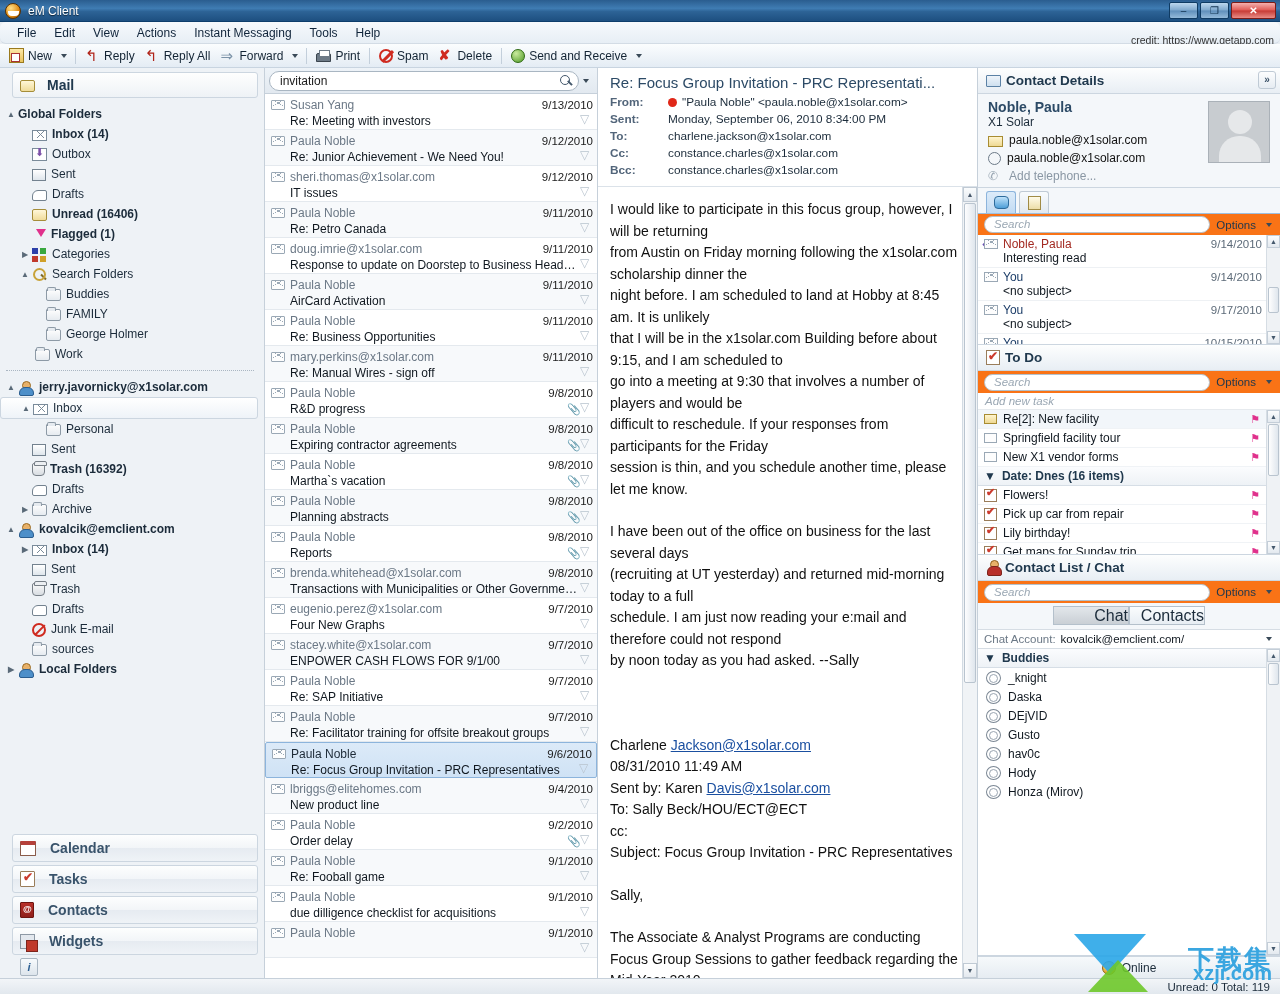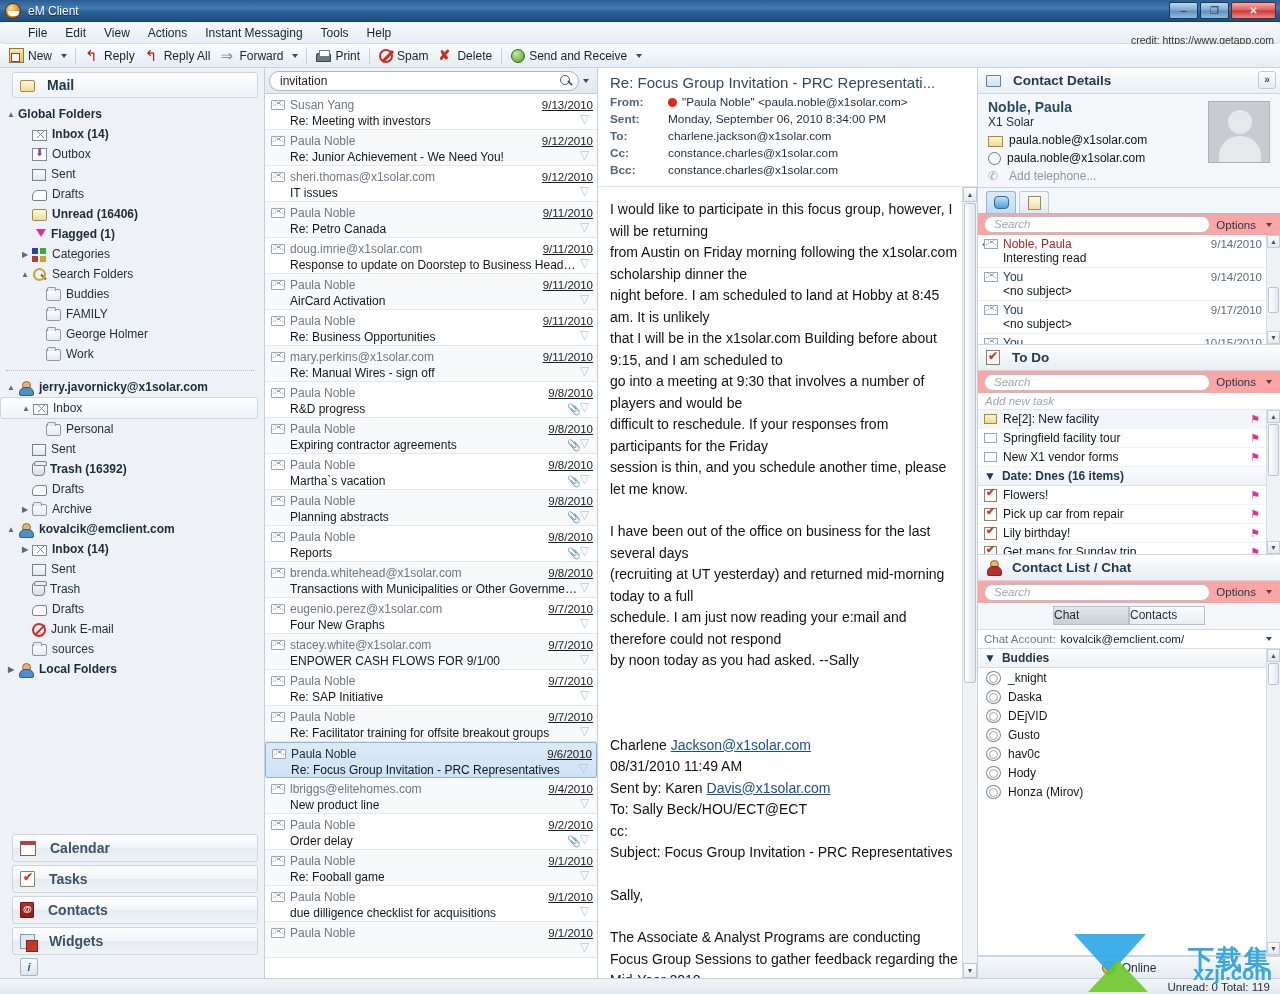--- a/index.html
+++ b/index.html
@@ -39,21 +39,21 @@
     color:#10314f; font-size:10px;
   }
   .winbtn.close{
     width:45px;
     background:linear-gradient(to bottom,#f4b0ae,#df5a54 48%,#c73a34 52%,#e98c86);
     border-color:#7d1b16; color:#fff; font-weight:bold;
   }
   
   #menubar{
     height:22px; background:linear-gradient(to bottom,#f6f9fc,#e7eef5);
-    display:flex; align-items:center; padding-left:19px;
+    display:flex; align-items:center; padding-left:8px;
     border-bottom:1px solid #d3dce5;
     border-radius:6px;
   }
   #menubar .mi{ padding:3px 9px; font-size:12px; color:#10243a; cursor:default; }
   #credit{
     position:absolute; right:6px; top:34px; font-size:10.5px; color:#333;
   }
   
   #toolbar{
     height:24px; background:linear-gradient(to bottom,#fbfdfe,#e4ecf4);
@@ -170,21 +170,21 @@
   .mrow{ height:36px; border-bottom:1px solid #e4e9ee; padding:2px 4px 0 6px; position:relative; }
   .mrow:nth-child(even){ background:#f7f9fb; }
   .mrow.sel{ background:linear-gradient(#dceaf8,#cfe2f5); border:1px solid #8cb4dc; border-radius:2px; }
   .mrow .l1{ display:flex; align-items:center; height:17px; }
   .mrow .env{ width:14px;height:10px;flex:none;margin-right:5px;border:1px solid #9aa8b5;background:#fdfdfd;border-radius:1px;position:relative;}
   .mrow .env:after{content:"";position:absolute;left:0;top:-1px;width:12px;height:6px;
     background:linear-gradient(150deg,transparent 48%,#9aa8b5 48%,#9aa8b5 53%,transparent 53%),
                linear-gradient(30deg,transparent 48%,#9aa8b5 48%,#9aa8b5 53%,transparent 53%);}
   .mrow .from{ flex:1; color:#6b7886; font-size:12px; white-space:nowrap; overflow:hidden; text-overflow:ellipsis;}
   .mrow.sel .from{ color:#1d2a37; }
-  .mrow .date{ color:#1b1b1b; font-size:11.5px; flex:none; margin-left:7px;text-decoration:underline;}
+  .mrow .date{ color:#1b1b1b; font-size:11.5px; flex:none; margin-left:7px;}
   .mrow .l2{ display:flex; align-items:center; height:16px; padding-left:19px;}
   .mrow .subj{ flex:1; color:#101820; font-size:12px; white-space:nowrap; overflow:hidden; text-overflow:ellipsis;}
   .clip{ width:10px;height:12px;flex:none;margin-right:4px;color:#8a97a4;font-size:11px;line-height:12px;}
   .flagout{ width:12px;height:12px;flex:none;position:relative;}
   .flagout:after{content:"";position:absolute;left:1px;top:1px;width:0;height:0;
      border-left:5px solid transparent;border-right:5px solid transparent;border-top:8px solid transparent;
      filter:none;}
   .flagout:before{content:"▽";position:absolute;left:-1px;top:-3px;color:#b9c4cf;font-size:12px;}
   
   #reading{ flex:1; background:#fff; display:flex; flex-direction:column; border-right:1px solid #c6d0da;}
@@ -198,21 +198,21 @@
   #rbody p{ margin:0 0 0 0; }
   #rbody .gap{ height:21px; }
   #rbody a{ color:#1a4fa0; text-decoration:underline; }
   .vscroll{ position:absolute; right:0; top:0; width:15px; height:100%; background:#f0f3f6; border-left:1px solid #d3dbe3;}
   .vscroll .up,.vscroll .dn{ height:15px; background:linear-gradient(#fbfcfd,#e3e9ef); border:1px solid #c0cad4; text-align:center; font-size:7px; color:#48586a; line-height:13px;}
   .vscroll .dn{ position:absolute; bottom:0; left:0; right:0;}
   .vscroll .thumb{ position:absolute; left:1px; right:1px; background:linear-gradient(to right,#fdfdfe,#dfe6ed); border:1px solid #b9c4cf; border-radius:2px;}
   
   #rightbar{ width:302px; background:#eef2f6; display:flex; flex-direction:column; }
   .sechead{
-    height:26px; display:flex; align-items:center; gap:7px; padding-left:8px;
+    height:26px; display:flex; align-items:center; padding-left:8px;
     background:linear-gradient(#fdfefe,#e8eef4); border-bottom:1px solid #ccd6e0;
     font-weight:bold; font-size:13.5px; color:#20394e; position:relative;
   }
   .expand{ position:absolute; right:4px; top:3px; width:18px;height:18px;
     background:linear-gradient(#fcfdfe,#e6ecf2); border:1px solid #bfcad5; border-radius:3px;
     text-align:center; line-height:16px; font-size:10px; color:#3a5168;}
   .ico-card{ width:15px;height:12px;background:linear-gradient(#eef4fa,#cfe0ef);border:1px solid #5b81a5;border-radius:1px;}
   .ico-todo{ width:14px;height:15px;background:#fff;border:1px solid #9a7d5a;}
   .ico-todo:after{content:"✔";position:absolute;left:1px;top:-2px;color:#cc3b2e;font-size:12px;font-weight:bold;}
   .ico-person{ width:14px;height:15px;}
@@ -233,21 +233,21 @@
   .ci-x{ border:1.6px solid #6c7a88;border-radius:50%;width:13px;height:13px;background:#dfe4e9;}
   .ci-x:after{content:"✕";position:absolute;left:2px;top:-2px;font-size:8px;color:#55626f;}
   .ci-tel{ color:#9aa7b3; font-size:12px; }
   
   #cdtabs{ display:flex; gap:3px; padding:3px 0 0 8px; background:#f4f7fa; }
   .cdtab{ width:30px;height:22px;border:1px solid #bfcad5;border-bottom:none;border-radius:3px 3px 0 0;
      background:linear-gradient(#f8fbfd,#e2e9f0); display:flex;align-items:center;justify-content:center;}
   .cdtab.act{ background:linear-gradient(#dcebf9,#c2dbf3); border-color:#8cb4dc;}
   .tabi-chat{ width:15px;height:13px;border-radius:4px;background:linear-gradient(#bfe2fb,#4f9fd8);border:1px solid #2d6b9c;}
   .tabi-att{ width:13px;height:14px;background:linear-gradient(#fffbe8,#ecdda8);border:1px solid #a08b45;}
-  .optbar{ height:22px; display:flex; align-items:center; gap:6px; padding:0 4px 0 6px; background:#fca5a5; border-top:1px solid #9dbfe0;}
+  .optbar{ height:22px; display:flex; align-items:center; gap:6px; padding:0 4px 0 6px; background:#f97316; border-top:1px solid #9dbfe0;}
   .optsearch{ flex:1; height:17px; background:#fff; border:1px solid #b4c0cb; border-radius:9px; padding-left:9px;
      font-size:11.5px; color:#9aa7b3; font-style:italic; line-height:15px;}
   .optlbl{ font-size:11.5px; color:#23384c; }
   .listbox{ background:#fff; position:relative; overflow:hidden; border-bottom:1px solid #ccd6e0;}
   .crow{ padding:2px 18px 2px 6px; border-bottom:1px solid #eef1f4; }
   .crow .r1{ display:flex; align-items:center; }
   .crow .cn{ flex:1; font-size:12px; color:#1c3d68;}
   .crow .cn.red{ color:#a32a22; }
   .crow .cd{ font-size:11.5px; color:#5d6b79;}
   .crow .cs{ font-size:12px; color:#101820; padding-left:19px;}
@@ -270,21 +270,21 @@
   .tflag{ position:absolute; right:20px; color:#e0318c; font-size:11px;}
   .tdico{ width:13px;height:13px;flex:none;margin-right:6px;position:relative;}
   .tdico.env{ background:linear-gradient(#fff5cf,#eed994);border:1px solid #a88c32;height:10px;}
   .tdico.envg{ background:#fdfdfd;border:1px solid #9aa8b5;height:10px;}
   .tdico.chk{ background:#fff;border:1px solid #9a7d5a;}
   .tdico.chk:after{content:"✔";position:absolute;left:1px;top:-4px;color:#cc3b2e;font-size:11px;font-weight:bold;}
   .grouphdr{ height:19px; display:flex; align-items:center; gap:6px; padding-left:6px; font-size:12px; font-weight:bold; color:#20394e;
      background:linear-gradient(#fbfcfe,#eef2f6); border-bottom:1px solid #d6dee6;}
   
   .segbtns{ display:flex; justify-content:center; gap:0; padding:3px 0 4px 0; background:#f4f7fa;}
-  .seg{ width:76px;height:19px; font-size:12px; text-align:left; line-height:17px; border:1px solid #b4c0cb;
+  .seg{ width:76px;height:19px; font-size:16px; text-align:right; line-height:17px; border:1px solid #b4c0cb;
      background:linear-gradient(#fafcfd,#e7edf3); color:#1b2b3a;}
   .seg.act{ background:linear-gradient(#e3e7eb,#c9cfd5); }
   .chatacct{ height:20px; display:flex; align-items:center; gap:5px; padding:0 4px 0 6px; background:#fff; border-top:1px solid #d6dde4; border-bottom:1px solid #d6dde4;}
   .chatacct .k{ font-size:11.5px; color:#6b7886;}
   .chatacct .v{ flex:1; font-size:11.5px; color:#101820;}
   .brow{ height:19px; display:flex; align-items:center; padding-left:8px; font-size:12px; color:#101820; background:#fff;}
   .bico{ width:15px;height:14px;flex:none;margin-right:7px;border:1.6px solid #7b8794;border-radius:50%;position:relative;}
   .bico:after{content:"";position:absolute;left:2px;top:2px;width:7px;height:7px;border:1.4px solid #9aa5b1;border-radius:50%;}
   #onlinebar{ height:22px; background:linear-gradient(#f6f9fb,#e6ecf2); border-top:1px solid #ccd6e0;
      display:flex; align-items:center; justify-content:center; gap:6px; font-size:12px; color:#1b2b3a;}
@@ -428,21 +428,21 @@
         <div class="trow" style="padding-left: 32px;">
           <span class="tw x">▸</span>
           <span class="ico ico-fold"></span>
           <span>FAMILY</span>
         </div>
         <div class="trow" style="padding-left: 32px;">
           <span class="tw x">▸</span>
           <span class="ico ico-fold"></span>
           <span>George Holmer</span>
         </div>
-        <div class="trow" style="padding-left: 32px; align-items: center;">
+        <div class="trow" style="padding-left: 21px; align-items: center;">
           <span class="tw x">▸</span>
           <span class="ico ico-fold"></span>
           <span>Work</span>
         </div>
         <div class="dots-sep"></div>
         <div class="trow bold" style="padding-left: 4px;">
           <span class="tw">▲</span>
           <span class="ico ico-acct"></span>
           <span>jerry.javornicky@x1solar.com</span>
         </div>

